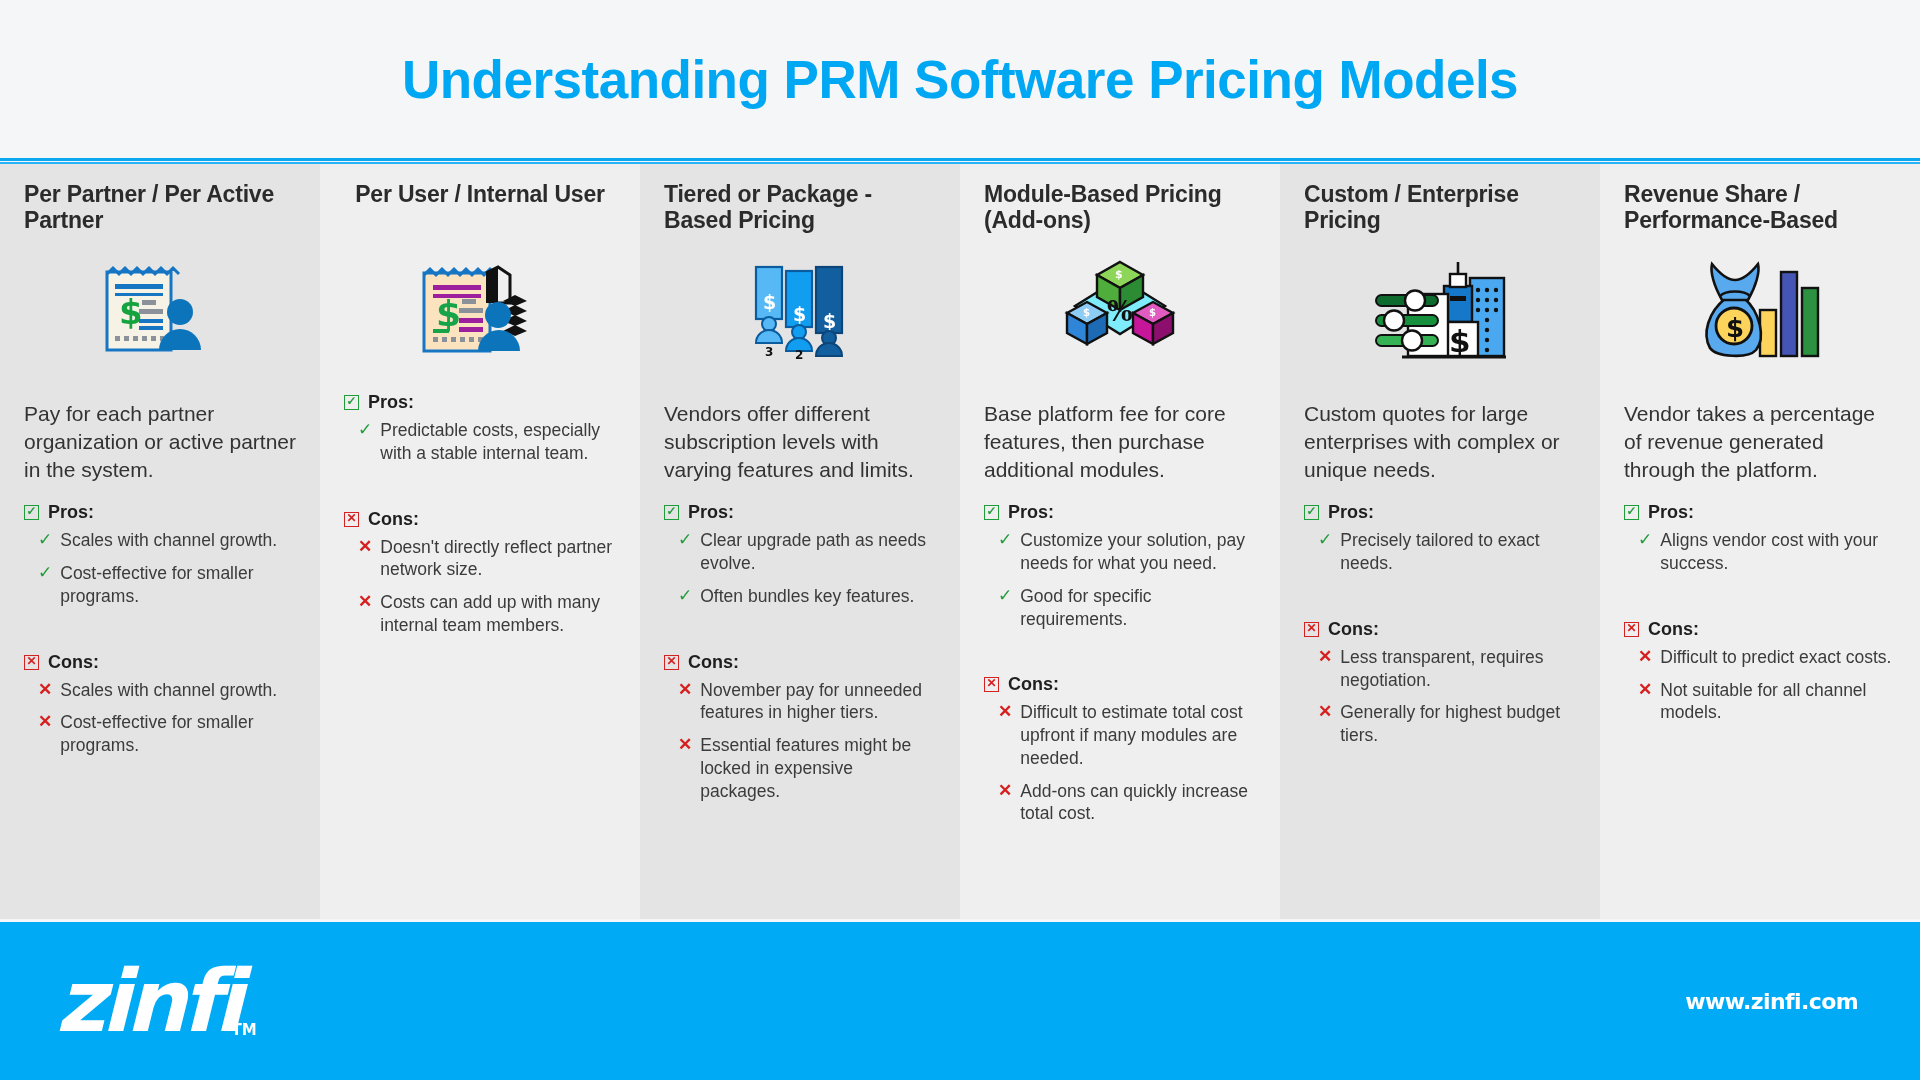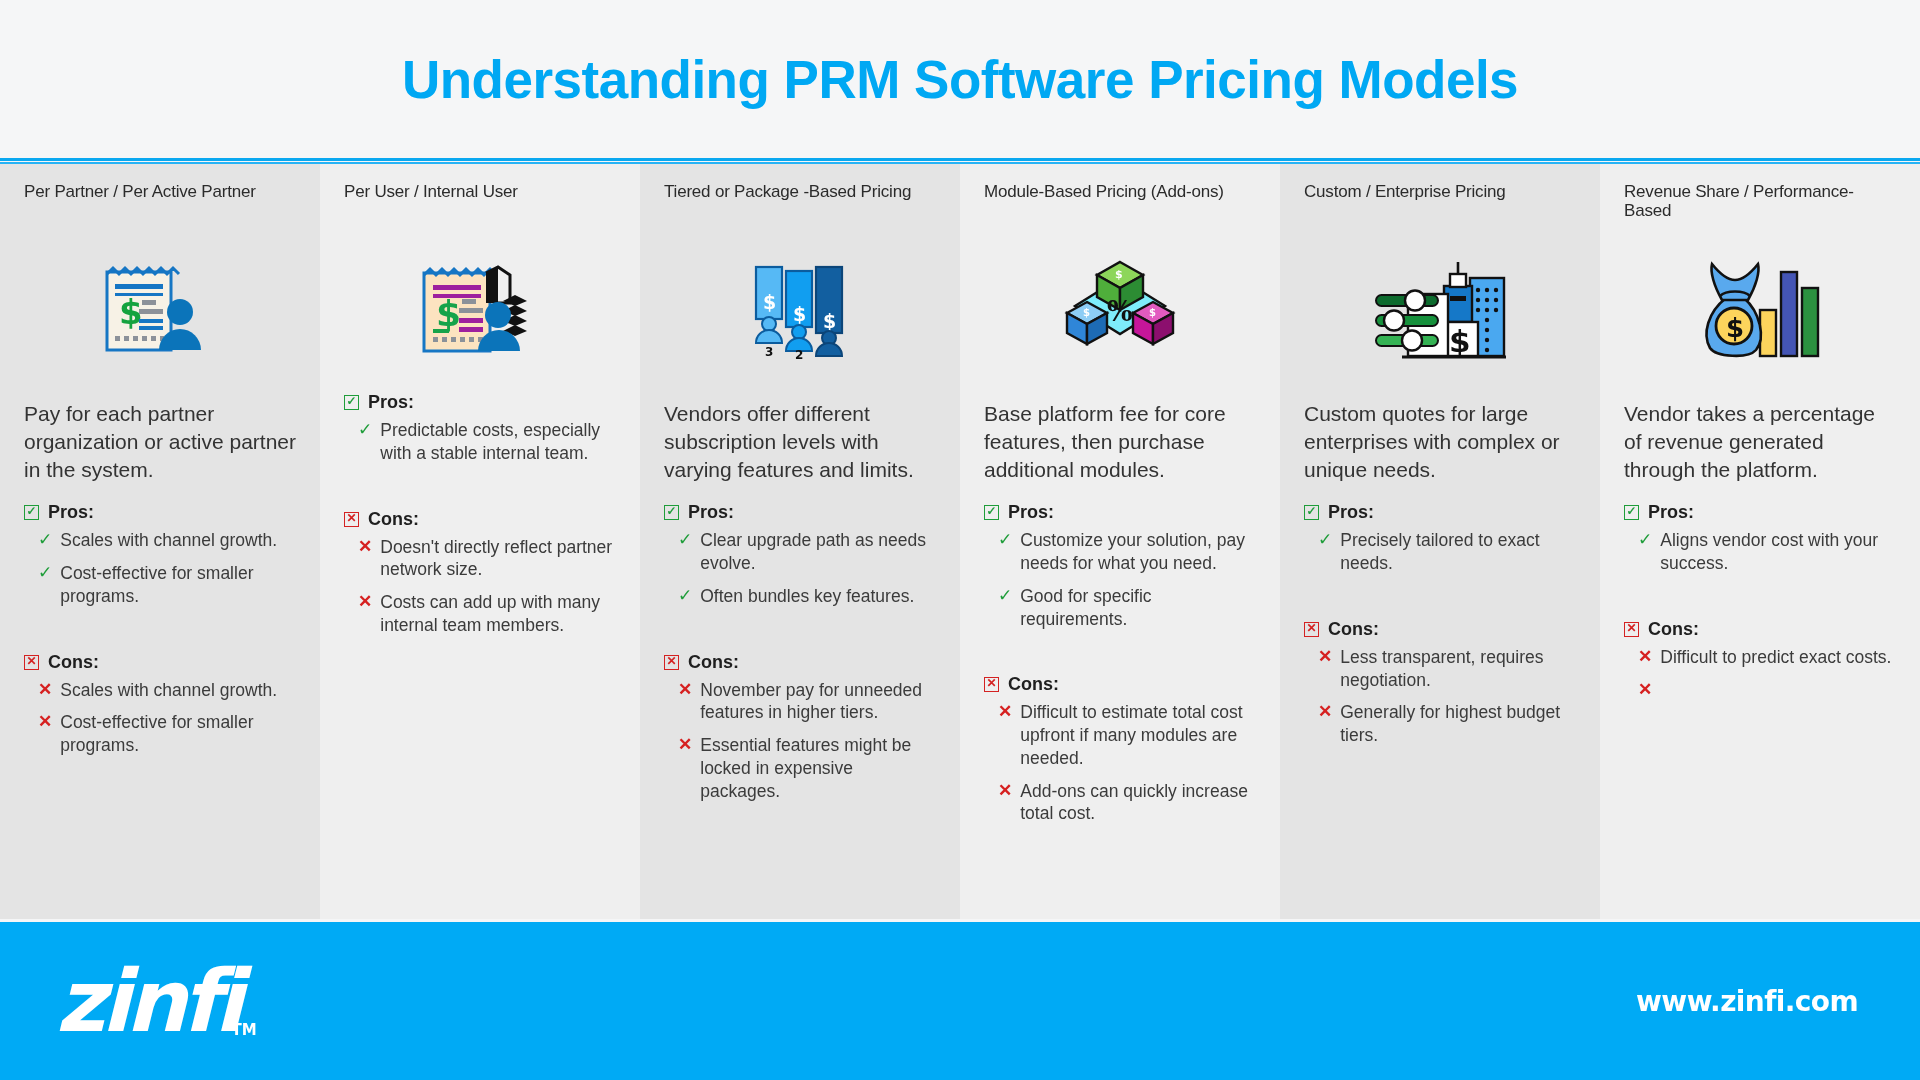--- a/index.html
+++ b/index.html
@@ -35,25 +35,25 @@
     height: 755px;
     align-items: stretch;
   }
   .col {
     width: 320px;
     flex: 0 0 320px;
     padding: 18px 24px 10px 24px;
     display: flex; flex-direction: column;
   }
   .col.alt  { background: #e4e4e4; }
-  .col.base { background: #efefef; }
+  .col.base { background: #efefef; align-items: center; }
 
   .col-title {
-    font-size: 17px;
-    font-weight: 400;
+    font-size: 23px;
+    font-weight: 700;
     line-height: 1.12;
     color: #2b2b2b;
     letter-spacing: -0.2px;
     min-height: 52px;
   }
 
   .icon-wrap {
     height: 128px;
     display: flex; align-items: center; justify-content: center;
     margin-top: 12px;
@@ -114,21 +114,21 @@
     font-family: "DejaVu Sans", sans-serif;
     line-height: 1;
     transform: skewX(-3deg);
   }
   .logo .tm {
     position: absolute; right: -14px; bottom: 6px;
     font-size: 15px; font-style: normal; font-weight: 700; letter-spacing: 0;
     transform: skewX(3deg);
   }
   .site {
-    font-size: 28px; font-weight: 700; color: #ffffff;
+    font-size: 22px; font-weight: 700; color: #ffffff;
     letter-spacing: -0.6px;
     font-family: "DejaVu Sans", sans-serif;
   }
 </style>
 </head>
 <body>
 
 <div class="page">
 
   <div class="header">
@@ -508,20 +508,21 @@
             </span>
           <span>Cons:</span>
         </div>
         <ul class="pc-list">
           <li class="pc-item">
               <span class="mark no">✕</span>
               <span>Difficult to predict exact costs.</span>
             </li>
           <li class="pc-item">
               <span class="mark no">✕</span>
+              <span>Not suitable for all channel models.</span>
             </li>
         </ul>
       </div>
     </div>
 
   </div>
 
   <div class="footer">
     <div class="logo">
       <span>zinfi</span><span class="tm">TM</span>

